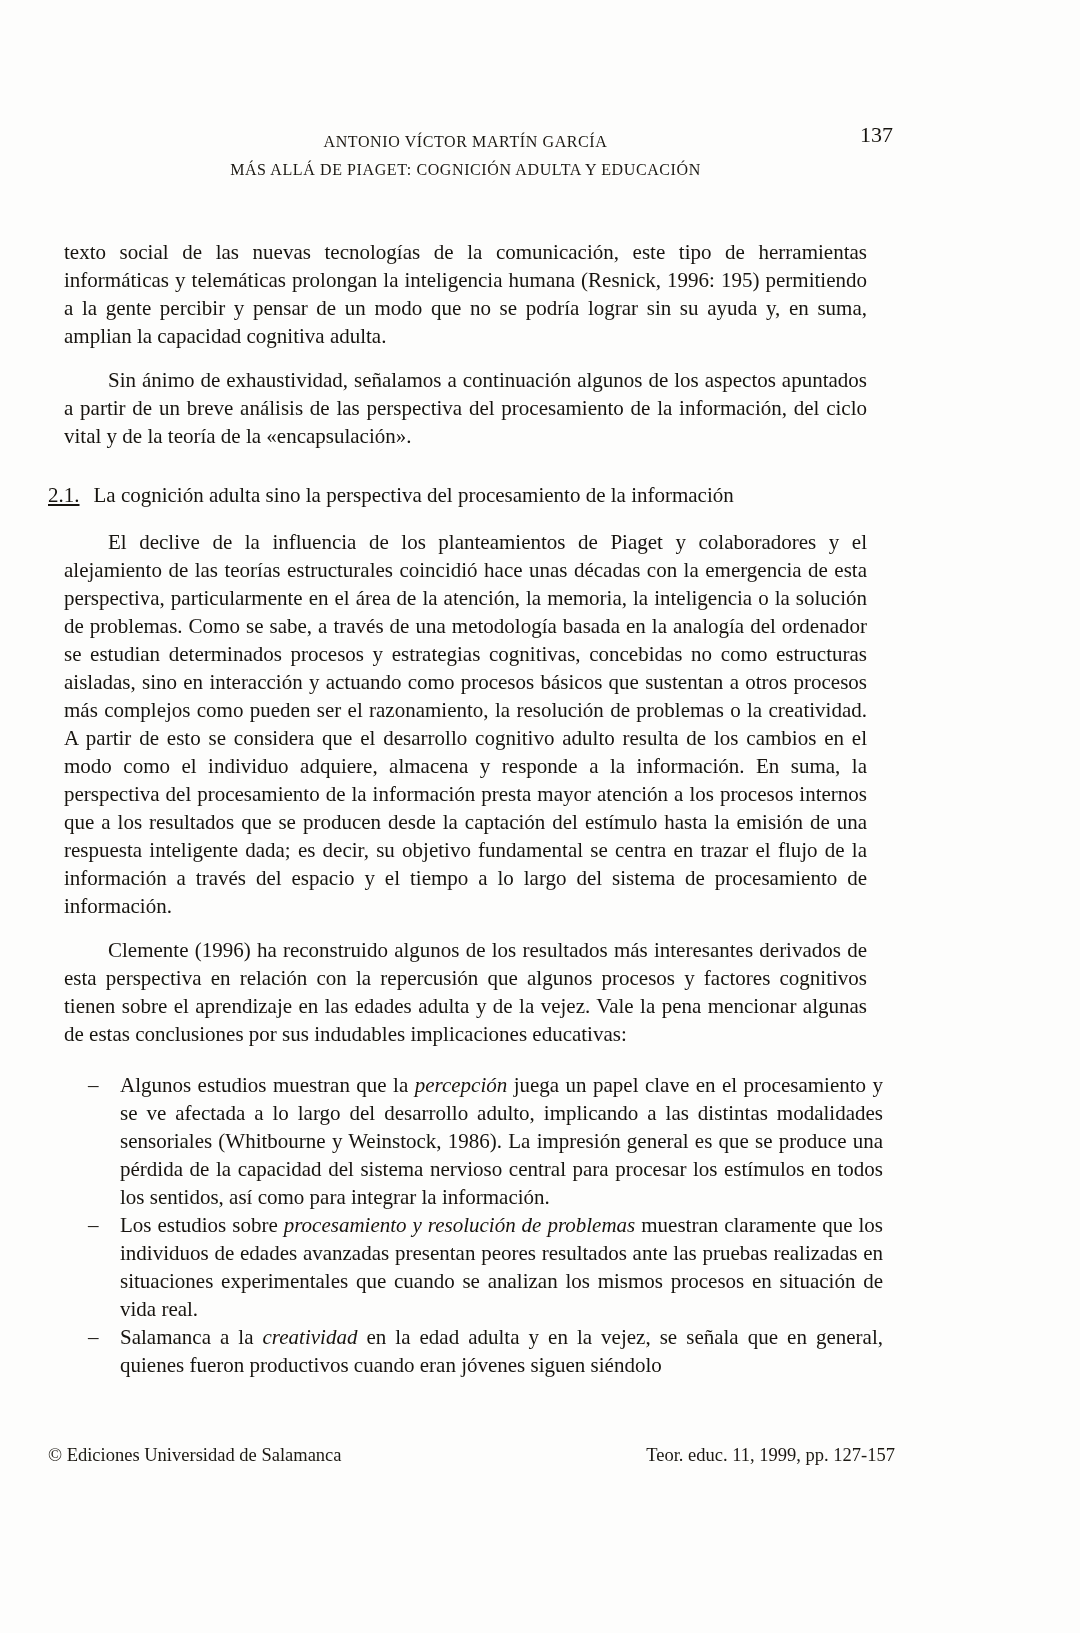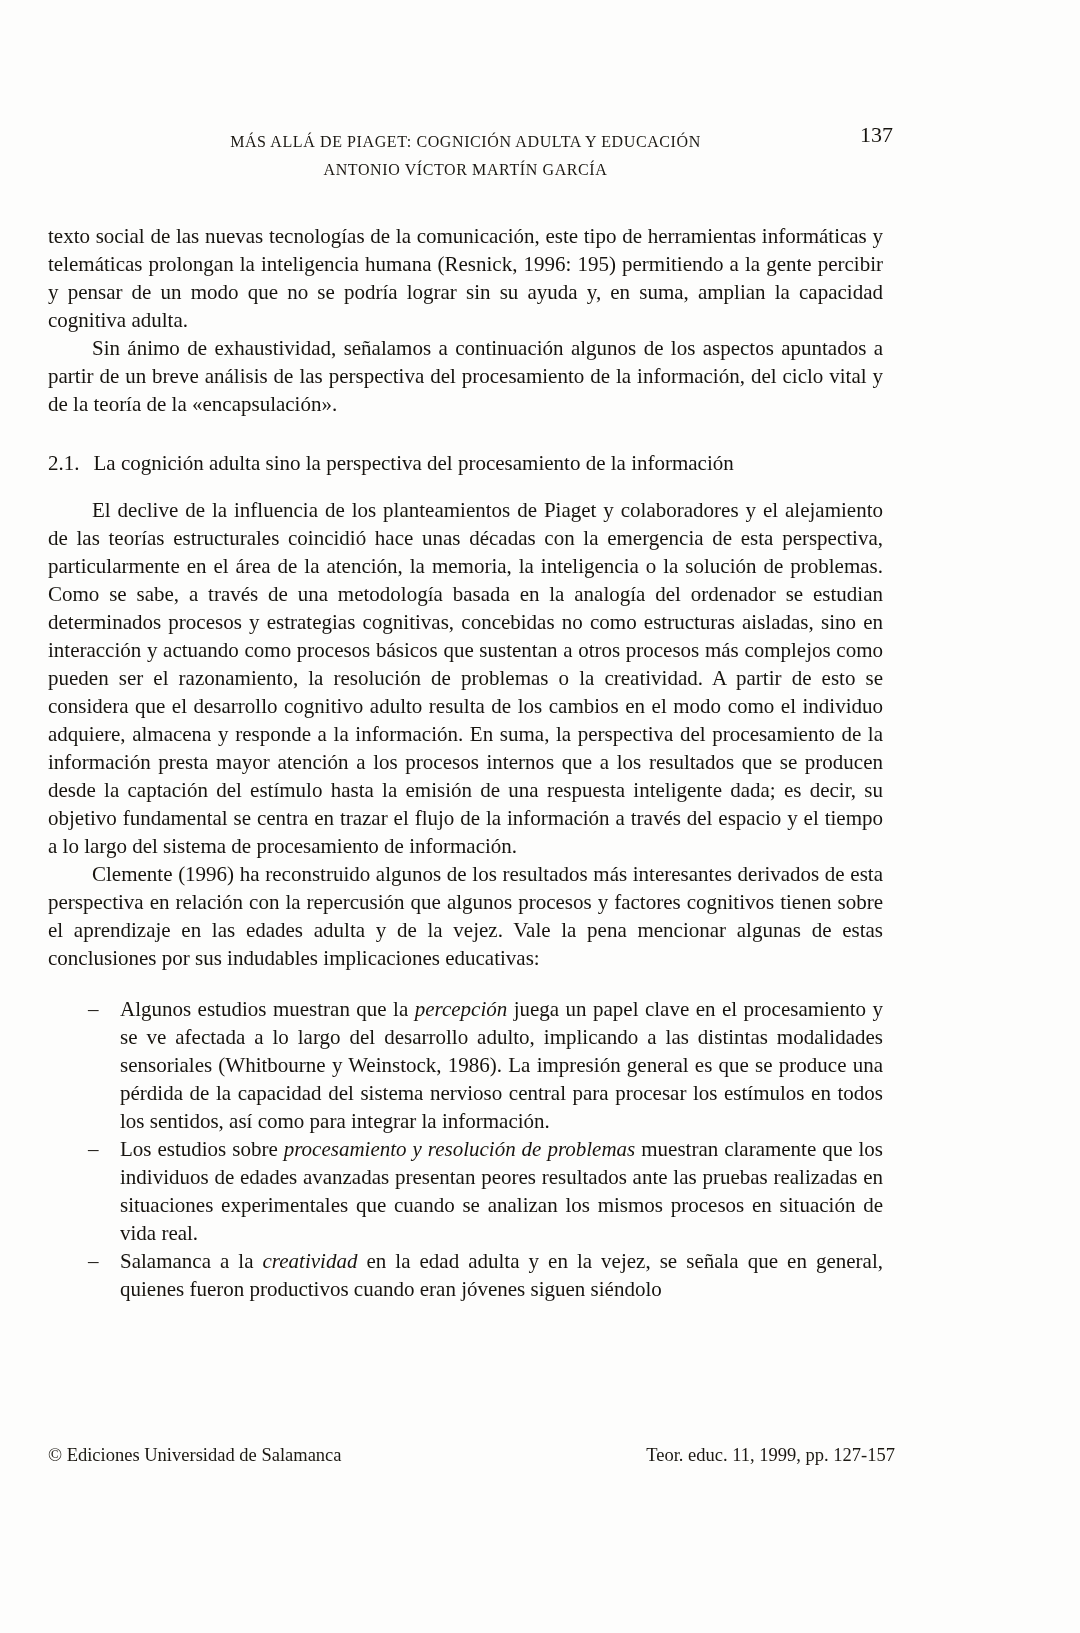--- a/index.html
+++ b/index.html
@@ -44,33 +44,33 @@
     top: 222px;
     left: 48px;
     width: 835px;
     font-size: 21px;
     line-height: 28px;
     text-align: justify;
     hyphens: auto;
     -webkit-hyphens: auto;
   }
   .para {
-    margin: 0;
+    margin: 16px;
     padding: 0;
   }
   .para.indent { text-indent: 44px; }
   .section-heading {
     margin: 31px 0 19px 0;
     padding: 0;
     font-size: 21px;
     font-weight: normal;
     line-height: 28px;
     text-align: left;
   }
-  .sec-num { margin-right: 14px; }
+  .sec-num { margin-right: 14px; text-decoration: underline; }
   .bullet-list { margin-top: 23px; }
   .list-item {
     display: flex;
     align-items: flex-start;
   }
   .dash-bullet {
     flex: 0 0 32px;
     margin-left: 40px;
     text-align: left;
   }
@@ -93,22 +93,22 @@
     line-height: 26px;
     color: #1b1812;
   }
 </style>
 </head>
 <body>
 
 <div class="page">
 
   <div class="running-header">
+    <div class="rh-line">ANTONIO VÍCTOR MARTÍN GARCÍA</div>
     <div class="rh-line">MÁS ALLÁ DE PIAGET: COGNICIÓN ADULTA Y EDUCACIÓN</div>
-    <div class="rh-line">ANTONIO VÍCTOR MARTÍN GARCÍA</div>
   </div>
 
   <div class="page-number">137</div>
 
   <div class="body-column">
     <div>
         <p class="para">texto social de las nuevas tecnologías de la comunicación, este tipo de herramientas informáticas y telemáticas prolongan la inteligencia humana (Resnick, 1996: 195) permitiendo a la gente percibir y pensar de un modo que no se podría lograr sin su ayuda y, en suma, amplian la capacidad cognitiva adulta.</p>
         <p class="para indent">Sin ánimo de exhaustividad, señalamos a continuación algunos de los aspectos apuntados a partir de un breve análisis de las perspectiva del procesamiento de la información, del ciclo vital y de la teoría de la «encapsulación».</p>
       </div>
 

